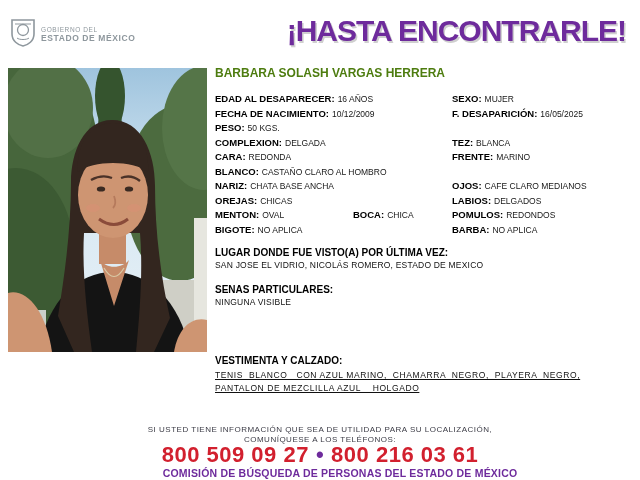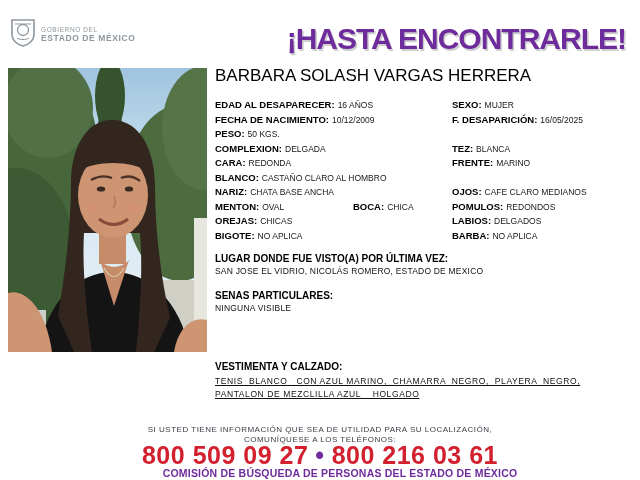--- a/index.html
+++ b/index.html
@@ -5,46 +5,46 @@
   html,body{margin:0;padding:0;}
   body{
     width:640px;height:480px;position:relative;background:#ffffff;
     font-family:"Liberation Sans", sans-serif;overflow:hidden;color:#111;
   }
   .logo{position:absolute;left:10px;top:19px;display:flex;align-items:center;gap:5px;color:var(--logo-gray);}
   .logo-text{line-height:1.15;}
   .logo-line1{font-size:6.5px;letter-spacing:0.6px;}
   .logo-line2{font-size:8.5px;font-weight:bold;letter-spacing:0.6px;}
   .title{
-    position:absolute;right:14px;top:22px;font-size:30px;font-weight:bold;
+    position:absolute;right:14px;top:14px;font-size:30px;font-weight:bold;
     letter-spacing:-1px;color:var(--title-purple);text-shadow:1.5px 1.5px 0 #cfcfcf;
     white-space:nowrap;
   }
   .photo{position:absolute;left:8px;top:68px;width:199px;height:284px;overflow:hidden;}
   .info{position:absolute;left:215px;top:66px;width:420px;}
-  .name{font-size:17px;font-weight:normal;color:#000000;white-space:nowrap;margin-bottom:8px;}
+  .name{font-size:12px;font-weight:bold;color:#4d7c0f;white-space:nowrap;margin-bottom:8px;}
   .frow{position:relative;display:flex;height:14.5px;align-items:baseline;}
   .fcell-left{width:237px;position:relative;white-space:nowrap;}
   .fcell-right{flex:1;white-space:nowrap;}
   .flabel{font-weight:bold;font-size:9.5px;color:#000;}
   .fvalue{font-size:8.5px;color:#161616;margin-left:3px;}
   .boca{position:absolute;left:138px;top:0;}
   .section{margin-top:14px;}
   .section-label{font-weight:bold;font-size:10px;color:#000;}
   .section-value{font-size:8.5px;margin-top:2px;letter-spacing:0.2px;}
   .vestimenta{margin-top:48px;}
   .pre{white-space:pre;}
   .clothing-line{font-size:8.5px;letter-spacing:0.6px;line-height:13px;text-decoration:underline;}
   .footer-small{
     position:absolute;top:425px;left:0;width:640px;text-align:center;
     font-size:8px;color:#3b3b45;line-height:10px;letter-spacing:0.5px;
   }
   .phones{
     position:absolute;top:443px;left:0;width:640px;text-align:center;
-    font-size:25px;font-weight:bold;color:var(--phone-red);letter-spacing:0.5px;
+    font-size:22px;font-weight:bold;color:var(--phone-red);letter-spacing:0.5px;
     line-height:24px;white-space:nowrap;
   }
   .phones .sep{color:var(--title-purple);padding:0 7px;}
   .commission{
     position:absolute;top:467px;left:0;width:640px;text-align:center;
     font-size:10.5px;font-weight:bold;color:var(--title-purple);letter-spacing:0.2px;padding-left:20px;
   }
 </style>
 </head>
 <body>
@@ -130,29 +130,29 @@
         <div class="fcell-right"><span class="flabel">FRENTE:</span><span class="fvalue">MARINO</span></div>
       </div>
       <div class="frow">
         <div class="fcell-left"><span class="flabel">BLANCO:</span><span class="fvalue">CASTAÑO CLARO AL HOMBRO</span></div>
       </div>
       <div class="frow">
         <div class="fcell-left"><span class="flabel">NARIZ:</span><span class="fvalue">CHATA BASE ANCHA</span></div>
         <div class="fcell-right"><span class="flabel">OJOS:</span><span class="fvalue">CAFE CLARO MEDIANOS</span></div>
       </div>
       <div class="frow">
+        <div class="fcell-left"><span class="flabel">OREJAS:</span><span class="fvalue">CHICAS</span></div>
+        <div class="fcell-right"><span class="flabel">LABIOS:</span><span class="fvalue">DELGADOS</span></div>
+      </div>
+      <div class="frow">
         <div class="fcell-left">
           <span class="flabel">MENTON:</span><span class="fvalue">OVAL</span>
           <span class="boca"><span class="flabel">BOCA:</span><span class="fvalue">CHICA</span></span>
         </div>
         <div class="fcell-right"><span class="flabel">POMULOS:</span><span class="fvalue">REDONDOS</span></div>
-      </div>
-      <div class="frow">
-        <div class="fcell-left"><span class="flabel">OREJAS:</span><span class="fvalue">CHICAS</span></div>
-        <div class="fcell-right"><span class="flabel">LABIOS:</span><span class="fvalue">DELGADOS</span></div>
       </div>
       <div class="frow">
         <div class="fcell-left"><span class="flabel">BIGOTE:</span><span class="fvalue">NO APLICA</span></div>
         <div class="fcell-right"><span class="flabel">BARBA:</span><span class="fvalue">NO APLICA</span></div>
       </div>
     </div>
 
     <div class="section">
       <div class="section-label">LUGAR DONDE FUE VISTO(A) POR ÚLTIMA VEZ:</div>
       <div class="section-value">SAN JOSE EL VIDRIO, NICOLÁS ROMERO, ESTADO DE MEXICO</div>

